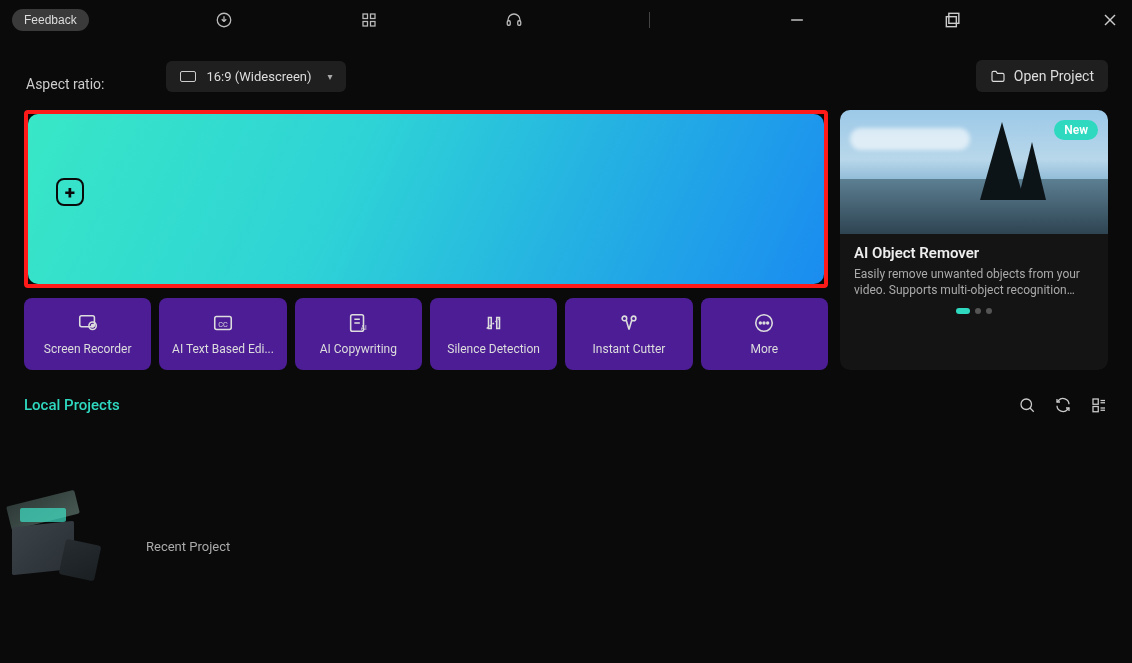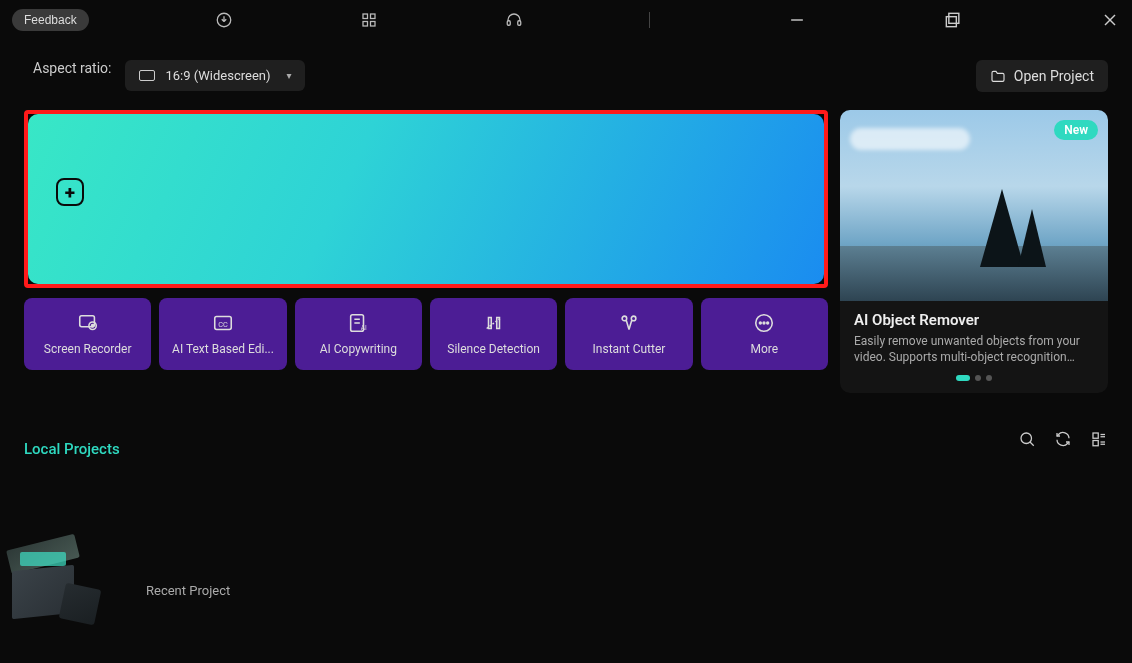--- a/index.html
+++ b/index.html
@@ -44,35 +44,36 @@
     width: 20px; height: 20px;
     display: flex; align-items: center; justify-content: center;
     color: #ccc;
     cursor: pointer;
     margin-left: 10px;
   }
 
   
   .toolbar {
     display: flex;
-    align-items: flex-start;
-    padding: 20px 24px 18px 33px;
+    align-items: flex-end;
+    padding: 20px 24px 18px 26px;
     gap: 14px;
   }
   .aspect-label { font-size: 14px; color: #ccc; }
   .aspect-select {
     background: #1f1f1f;
     border-radius: 6px;
     padding: 8px 14px;
     display: flex;
     align-items: center;
     gap: 10px;
     cursor: pointer;
     min-width: 180px;
     position: relative;
+    margin-left: 48px;
   }
   .aspect-select .ratio-icon {
     width: 16px; height: 11px; border: 1.3px solid #ccc; border-radius: 2px;
   }
   .aspect-select .text { font-size: 13px; color: #ddd; flex: 1; }
   .aspect-select .chev { color: #aaa; font-size: 10px; }
   .spacer { flex: 1; }
   .open-project-btn {
     background: #1f1f1f;
     border-radius: 6px;
@@ -158,21 +159,21 @@
   .feature-card {
     width: 268px;
     background: #141414;
     border-radius: 10px;
     overflow: hidden;
     display: flex;
     flex-direction: column;
     position: relative;
   }
   .feature-image {
-    height: 191px;
+    height: 124px;
     position: relative;
     background: linear-gradient(to bottom, #9cc9e8 0%, #b8d7ea 40%, #6fa5c6 70%, #3b5a6e 100%);
     overflow: hidden;
     text-align: center;
   }
   .sea {
     position: absolute; bottom: 0; left: 0; right: 0; height: 55px;
     background: linear-gradient(to bottom, #5c7f92, #2e4452);
   }
   .rock1 { position: absolute; bottom: 34px; left: 140px; width: 0; height: 0;
@@ -200,21 +201,21 @@
   .dots { display: flex; gap: 5px; justify-content: center; margin-top: 10px; }
   .dot { width: 6px; height: 6px; border-radius: 3px; background: #555; }
   .dot.active { width: 14px; background: #2fd9c0; }
 
   
   .local-header {
     display: flex;
     align-items: center;
     padding: 26px 24px 10px 24px;
   }
-  .local-title { color: #2fd9c0; font-size: 15px; font-weight: 500; margin-top: 21px; }
+  .local-title { color: #2fd9c0; font-size: 15px; font-weight: 500; }
   .local-icons { margin-left: auto; display:flex; gap: 18px; }
   .local-icons .licon { width: 18px; height: 18px; color: #ccc; cursor: pointer;
     display:flex;align-items:center;justify-content:center; }
 
   
   .empty-state {
     display: flex; flex-direction: row; align-items: center;
     padding-top: 62px;
     gap: 36px;
   }

